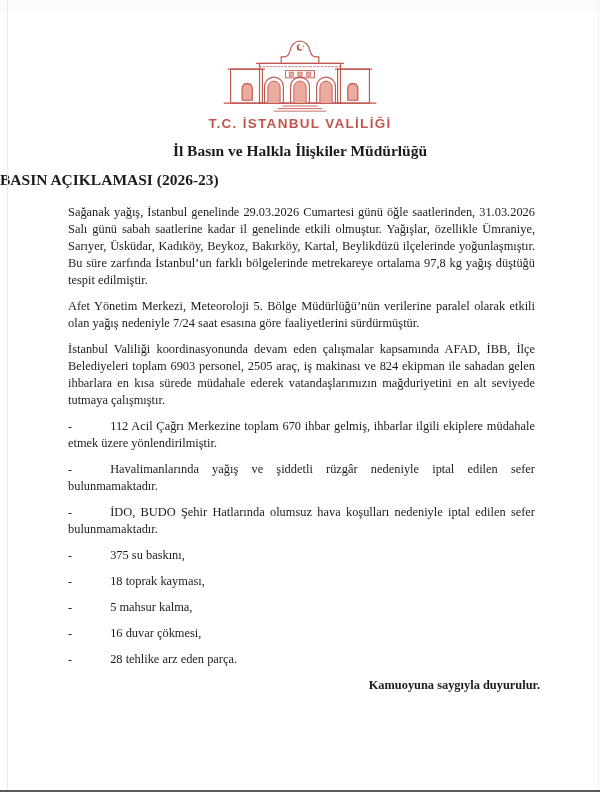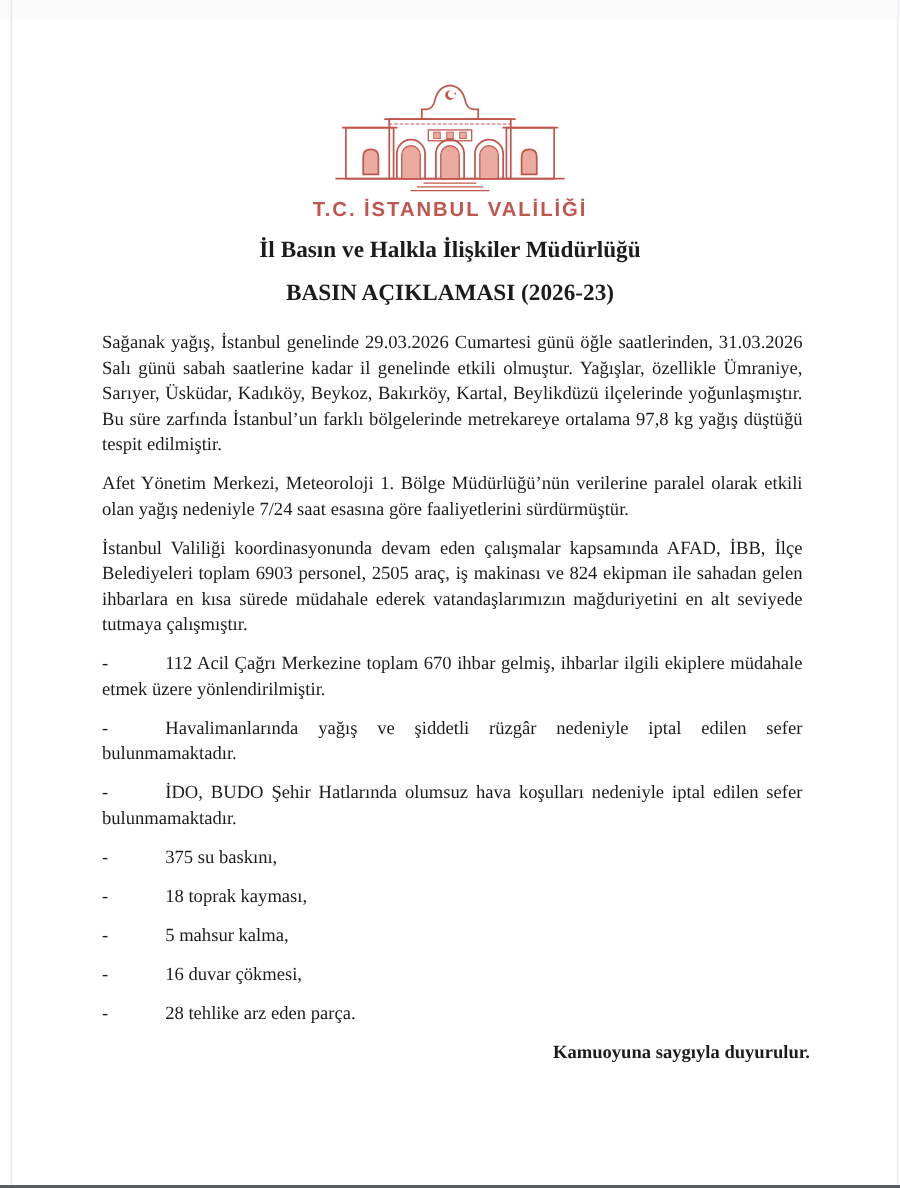--- a/index.html
+++ b/index.html
@@ -11,40 +11,39 @@
     font-family:"Liberation Serif", serif;
     color:#1c1c1e;
   }
   
   .scan-top{position:absolute;top:0;left:0;right:0;height:13px;background:#fbfbfc;}
   .scan-left{position:absolute;top:0;bottom:0;left:7px;width:1px;background:#e9e9ec;}
   .scan-right{position:absolute;top:0;bottom:0;right:1px;width:1px;background:#f0f0f2;}
   .scan-bottom{position:absolute;bottom:0;left:0;right:0;height:2px;background:#5a5b60;}
 
   .letterhead{
-    padding-top:49px;
+    padding-top:33px;
     text-align:center;
   }
   .letterhead svg{display:block;margin:0 auto;}
   .org-name{
     margin-top:2px;
     font-family:"Liberation Sans", sans-serif;
     font-size:13.5px;
     font-weight:600;
     letter-spacing:1.3px;
     color:var(--accent,#c1564e);
   }
   .doc-heading{
     text-align:center;
     font-weight:700;
     font-size:15.5px;
     margin:11px 0 0 0;
   }
   .doc-subheading{
-    text-align:center;
     font-weight:700;
     font-size:15.5px;
     margin:11px 0 0 0;
   }
   .content{
     margin:15px 60px 0 68px;
     font-size:12.4px;
     line-height:17px;
     text-align:justify;
   }
@@ -111,21 +110,21 @@
   </div>
 
   <h1 class="doc-heading">İl Basın ve Halkla İlişkiler Müdürlüğü</h1>
   <h2 class="doc-subheading">BASIN AÇIKLAMASI (2026-23)</h2>
 
   <div class="content">
     <div>
 
         <p class="para">Sağanak yağış, İstanbul genelinde 29.03.2026 Cumartesi günü öğle saatlerinden, 31.03.2026 Salı günü sabah saatlerine kadar il genelinde etkili olmuştur. Yağışlar, özellikle Ümraniye, Sarıyer, Üsküdar, Kadıköy, Beykoz, Bakırköy, Kartal, Beylikdüzü ilçelerinde yoğunlaşmıştır. Bu süre zarfında İstanbul’un farklı bölgelerinde metrekareye ortalama 97,8 kg yağış düştüğü tespit edilmiştir.</p>
 
-        <p class="para">Afet Yönetim Merkezi, Meteoroloji 1. Bölge Müdürlüğü’nün verilerine paralel olarak etkili olan yağış nedeniyle 7/24 saat esasına göre faaliyetlerini sürdürmüştür.</p>
+        <p class="para">Afet Yönetim Merkezi, Meteoroloji 5. Bölge Müdürlüğü’nün verilerine paralel olarak etkili olan yağış nedeniyle 7/24 saat esasına göre faaliyetlerini sürdürmüştür.</p>
 
         <p class="para">İstanbul Valiliği koordinasyonunda devam eden çalışmalar kapsamında AFAD, İBB, İlçe Belediyeleri toplam 6903 personel, 2505 araç, iş makinası ve 824 ekipman ile sahadan gelen ihbarlara en kısa sürede müdahale ederek vatandaşlarımızın mağduriyetini en alt seviyede tutmaya çalışmıştır.</p>
 
       </div>
     <div>
 
         <p class="para bullet"><span class="dash">-</span><span class="tab"></span><span>112 Acil Çağrı Merkezine toplam 670 ihbar gelmiş, ihbarlar ilgili ekiplere müdahale etmek üzere yönlendirilmiştir.</span></p>
 
         <p class="para bullet"><span class="dash">-</span><span class="tab"></span><span>Havalimanlarında yağış ve şiddetli rüzgâr nedeniyle iptal edilen sefer bulunmamaktadır.</span></p>
 

